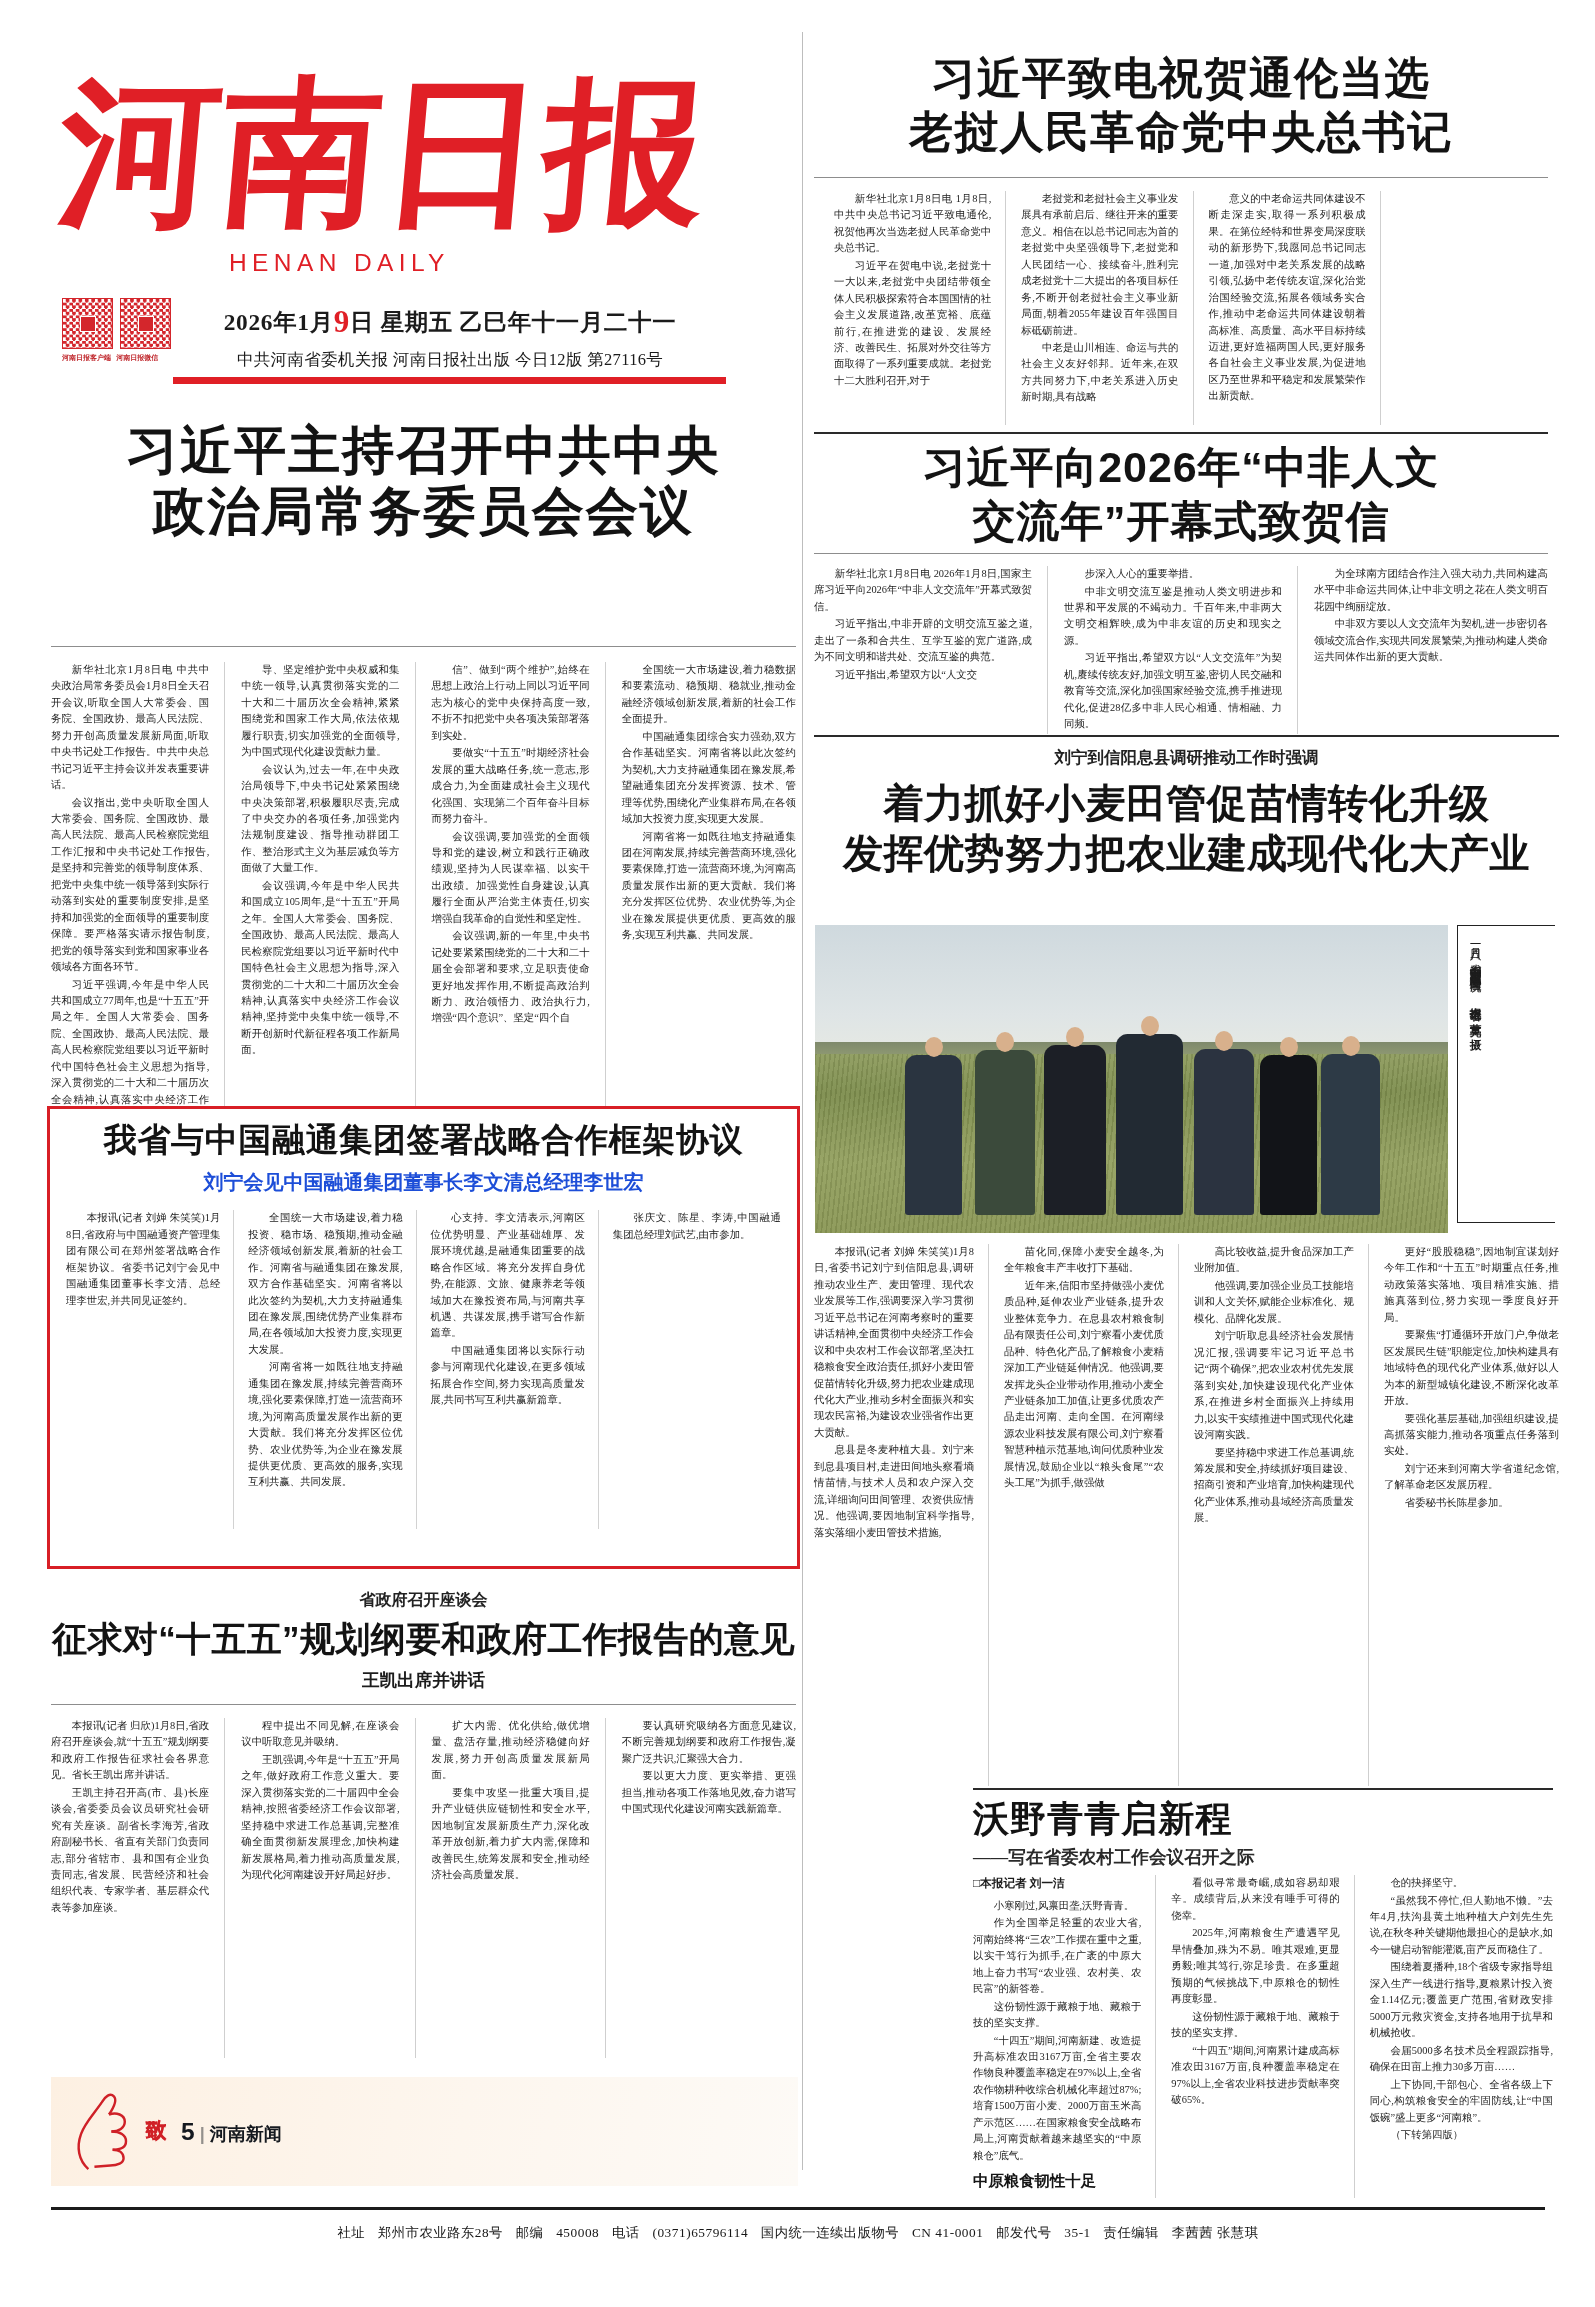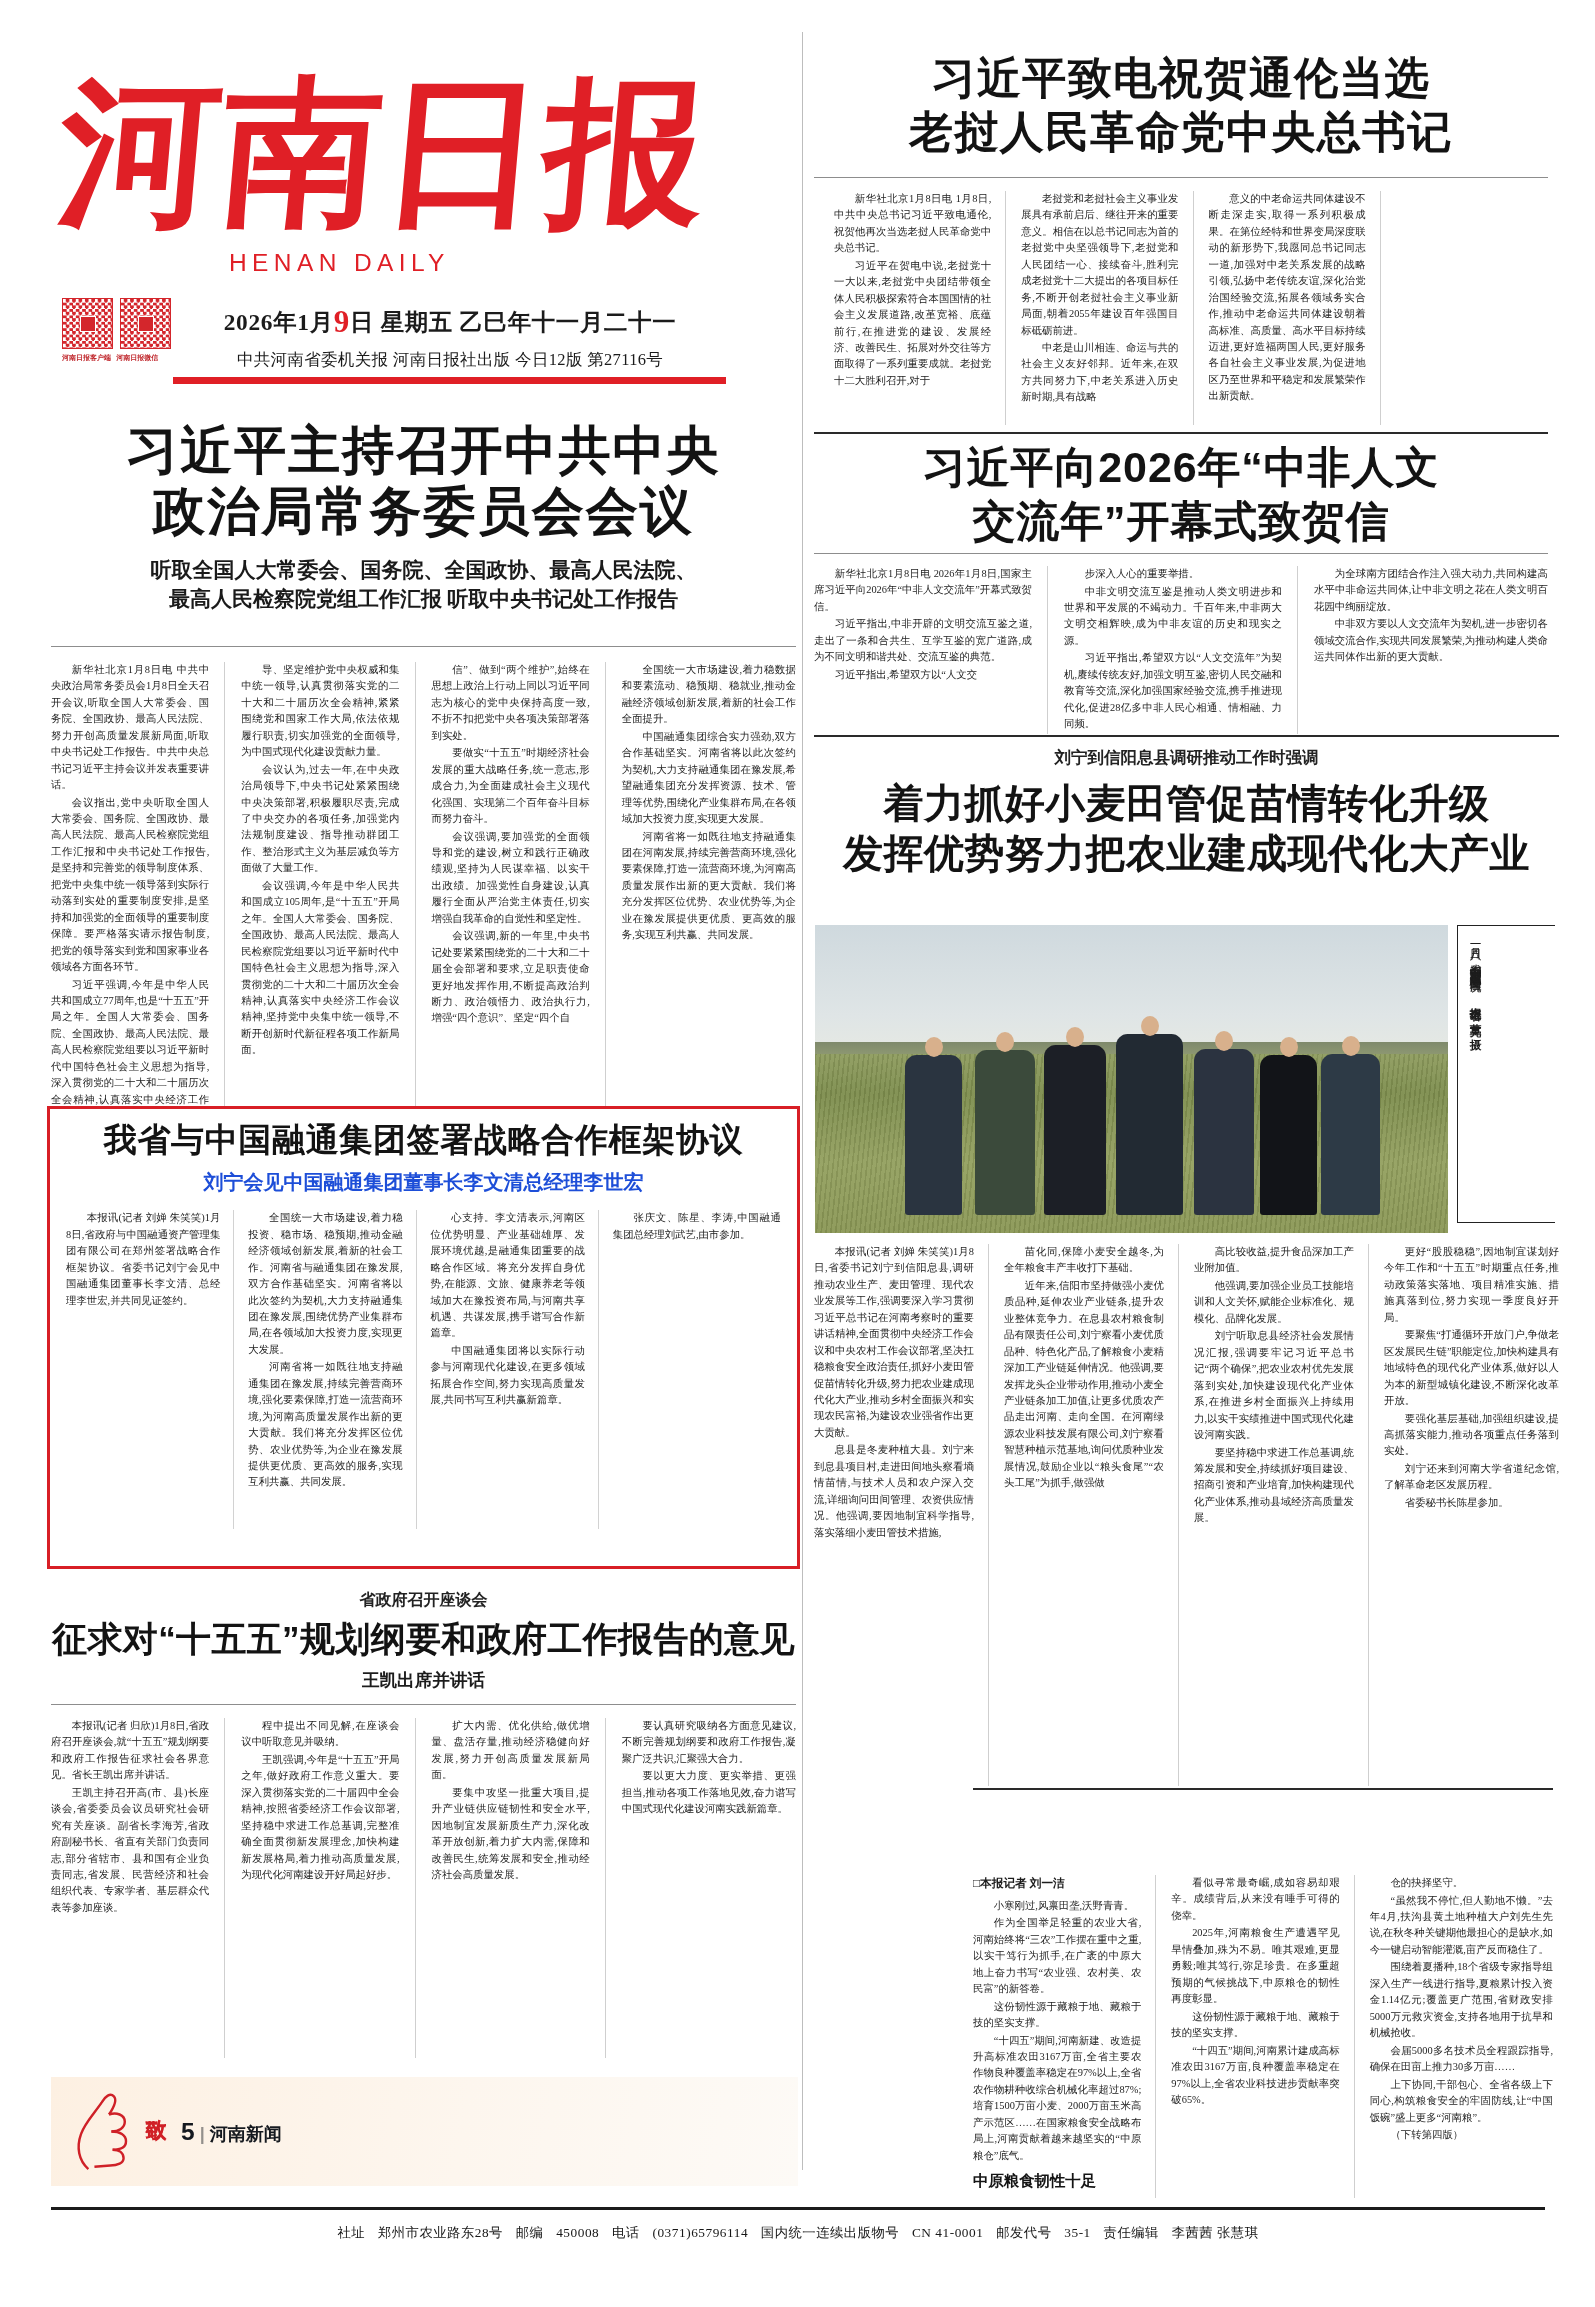--- a/index.html
+++ b/index.html
@@ -205,22 +205,20 @@
       <div class="date-line2">中共河南省委机关报   河南日报社出版   今日12版   第27116号</div>
     </div>
     <div class="red-rule"></div>
   </div>
 
   <div class="mid-rule"></div>
 
   <div class="lead">
     <h1 class="hl" style="white-space:pre-line">习近平主持召开中共中央
 政治局常务委员会会议</h1>
-    <div class="deck" style="white-space:pre-line">听取全国人大常委会、国务院、全国政协、最高人民法院、
-最高人民检察院党组工作汇报 听取中央书记处工作报告</div>
   </div>
   <div class="lead-rule-top"></div>
   <div class="lead-cols">
     <div class="col body-col">
         <p>新华社北京1月8日电 中共中央政治局常务委员会1月8日全天召开会议,听取全国人大常委会、国务院、全国政协、最高人民法院、努力开创高质量发展新局面,听取中央书记处工作报告。中共中央总书记习近平主持会议并发表重要讲话。</p>
         <p>会议指出,党中央听取全国人大常委会、国务院、全国政协、最高人民法院、最高人民检察院党组工作汇报和中央书记处工作报告,是坚持和完善党的领导制度体系、把党中央集中统一领导落到实际行动落到实处的重要制度安排,是坚持和加强党的全面领导的重要制度保障。要严格落实请示报告制度,把党的领导落实到党和国家事业各领域各方面各环节。</p>
         <p>习近平强调,今年是中华人民共和国成立77周年,也是“十五五”开局之年。全国人大常委会、国务院、全国政协、最高人民法院、最高人民检察院党组要以习近平新时代中国特色社会主义思想为指导,深入贯彻党的二十大和二十届历次全会精神,认真落实中央经济工作会议精神,紧扣推进中国式现代化主题,认真履行各自职责,统筹推进自我革命和社会革命,统筹发展和安全,为推进中国式现代化建设贡献力量。</p>
       </div>
     <div class="col body-col">
         <p>导、坚定维护党中央权威和集中统一领导,认真贯彻落实党的二十大和二十届历次全会精神,紧紧围绕党和国家工作大局,依法依规履行职责,切实加强党的全面领导,为中国式现代化建设贡献力量。</p>
@@ -406,20 +404,24 @@
     <div class="col body-col">
         <p>更好“股股稳稳”,因地制宜谋划好今年工作和“十五五”时期重点任务,推动政策落实落地、项目精准实施、措施真落到位,努力实现一季度良好开局。</p>
         <p>要聚焦“打通循环开放门户,争做老区发展民生链”职能定位,加快构建具有地域特色的现代化产业体系,做好以人为本的新型城镇化建设,不断深化改革开放。</p>
         <p>要强化基层基础,加强组织建设,提高抓落实能力,推动各项重点任务落到实处。</p>
         <p>刘宁还来到河南大学省道纪念馆,了解革命老区发展历程。</p>
         <p>省委秘书长陈星参加。</p>
       </div>
   </div>
 
   <div class="r4-rule"></div>
+  <div class="r4">
+    <h1 class="hl">沃野青青启新程</h1>
+    <div class="deck">——写在省委农村工作会议召开之际</div>
+  </div>
   <div class="r4-cols">
     <div class="col body-col">
       <div class="byline-s">□本报记者 刘一洁</div>
       <div>
           <p>小寒刚过,风禀田垄,沃野青青。</p>
           <p>作为全国举足轻重的农业大省,河南始终将“三农”工作摆在重中之重,以实干笃行为抓手,在广袤的中原大地上奋力书写“农业强、农村美、农民富”的新答卷。</p>
           <p>这份韧性源于藏粮于地、藏粮于技的坚实支撑。</p>
           <p>“十四五”期间,河南新建、改造提升高标准农田3167万亩,全省主要农作物良种覆盖率稳定在97%以上,全省农作物耕种收综合机械化率超过87%;培育1500万亩小麦、2000万亩玉米高产示范区……在国家粮食安全战略布局上,河南贡献着越来越坚实的“中原粮仓”底气。</p>
         </div>
       <div class="sec-h">中原粮食韧性十足</div>

